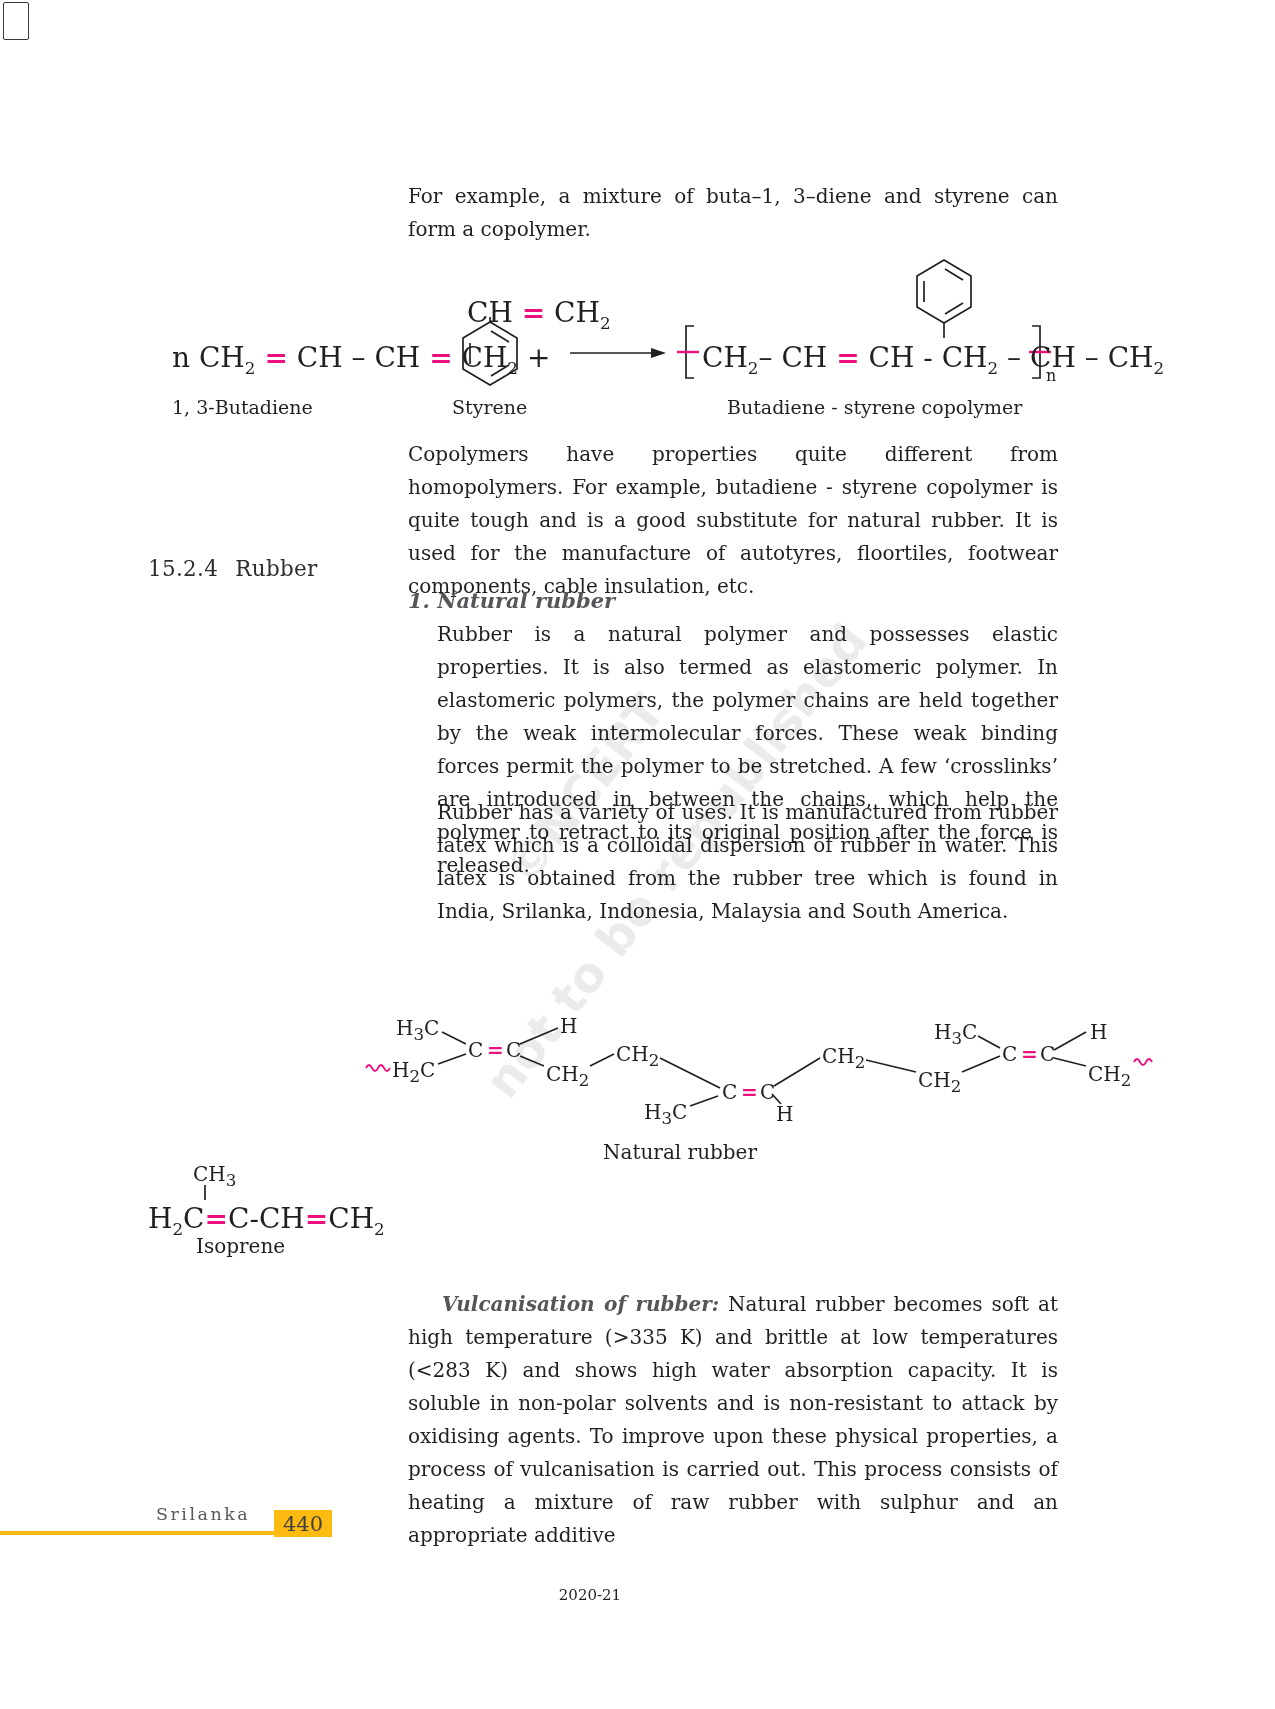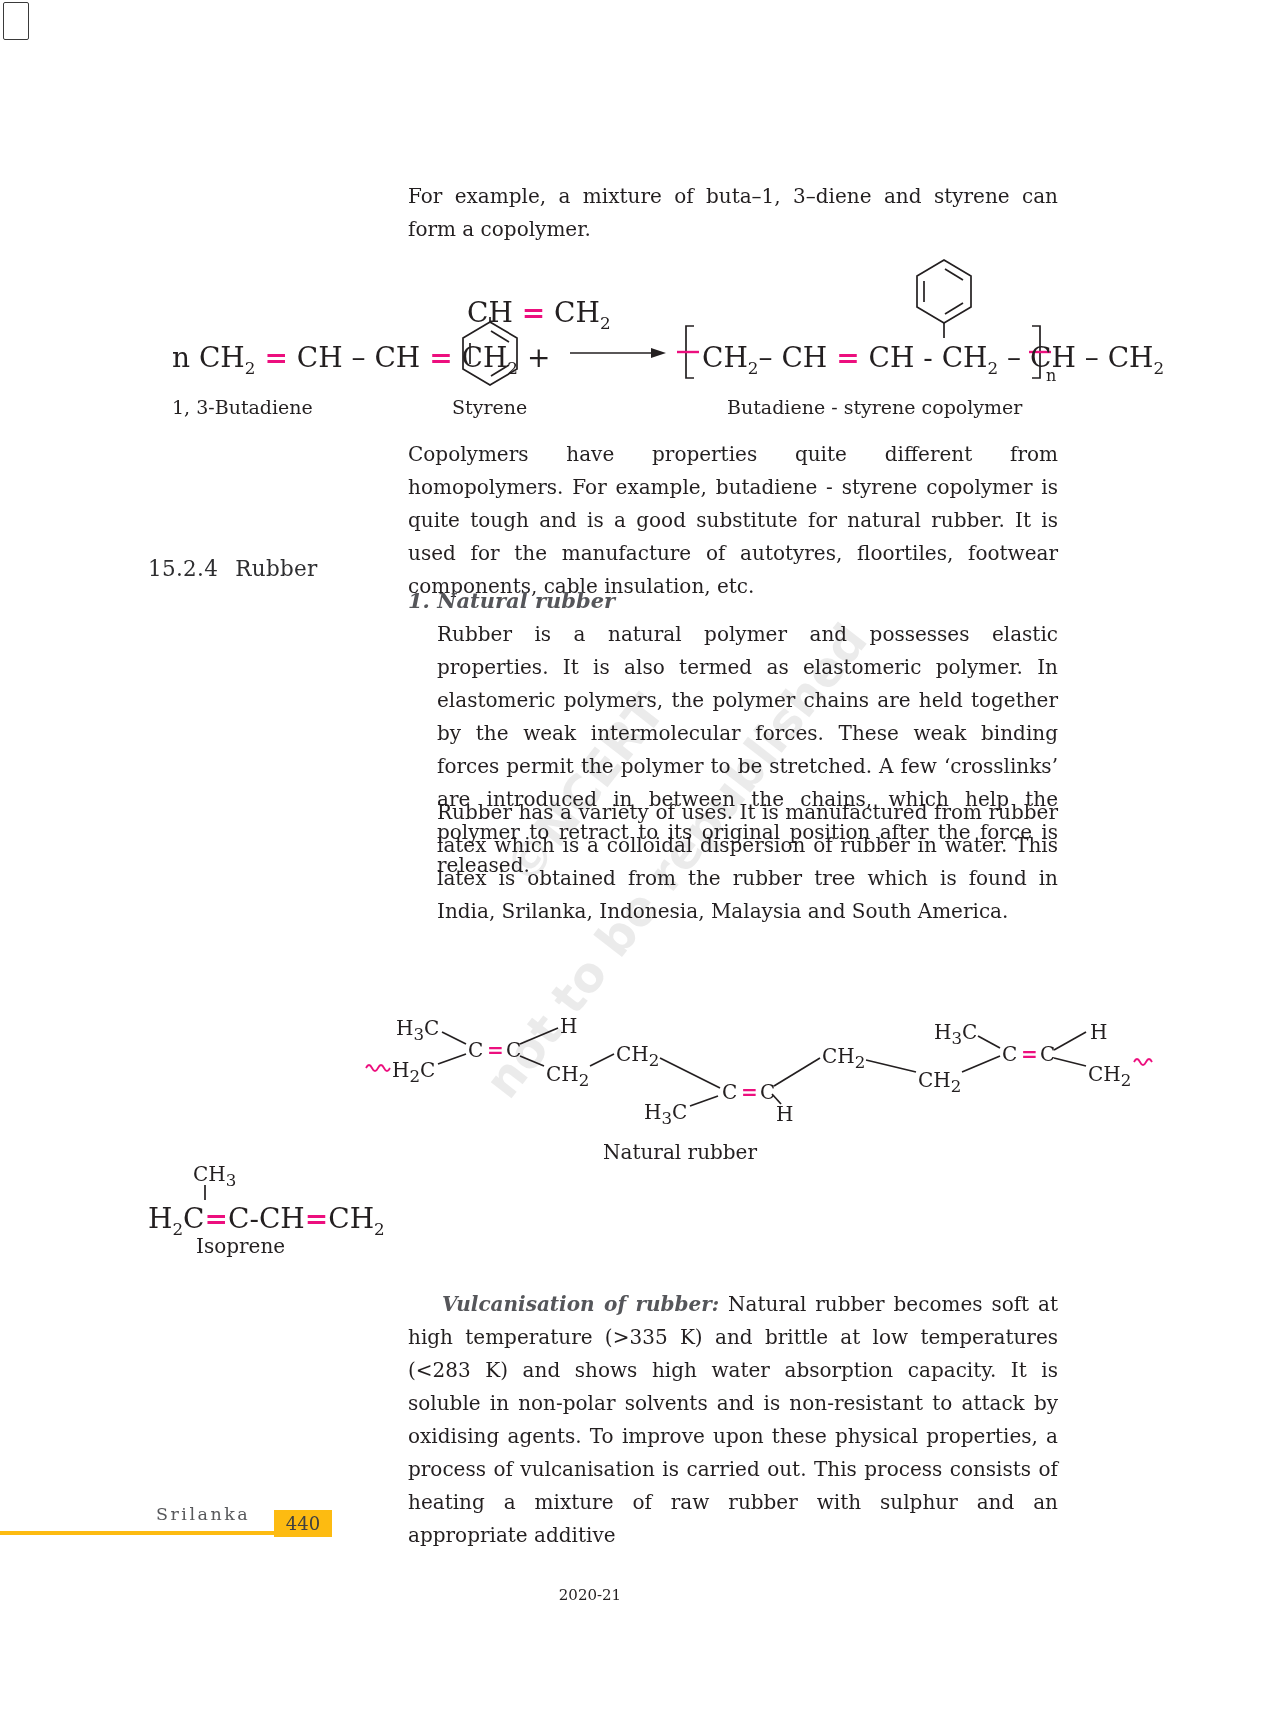--- a/index.html
+++ b/index.html
@@ -28,21 +28,21 @@
   .watermark{
     left:310px;top:590px;width:640px;height:470px;
     transform:rotate(-52deg);
     display:flex;flex-direction:column;align-items:center;justify-content:center;gap:60px;
     font-family:"DejaVu Sans","Liberation Sans",sans-serif;font-weight:bold;
     color:rgba(130,130,130,0.16);font-size:48px;white-space:nowrap;pointer-events:none;
   }
   .corner-mark{left:3px;top:2px;width:24px;height:36px;border:1.6px solid #3a3a3a;border-radius:2px;}
   .footer-book{left:156px;top:1504px;font-size:17.5px;letter-spacing:2.5px;color:#57585b;}
   .footer-pagebox{left:274px;top:1510px;width:58px;height:27px;background:var(--yellow);
-    display:flex;align-items:center;justify-content:center;font-size:18px;color:#3f4041;}
+    display:flex;align-items:center;justify-content:center;font-size:21px;color:#3f4041;}
   .footer-line{left:0;top:1531px;width:276px;height:4px;background:var(--yellow);}
   .year{left:0;top:1586px;width:1180px;text-align:center;font-size:15px;}
   svg.art{position:absolute;left:0;top:0;}
   svg.art line, svg.art polyline, svg.art path, svg.art polygon{vector-effect:non-scaling-stroke;}
 </style>
 </head>
 <body>
 
 <div class="page">
 

